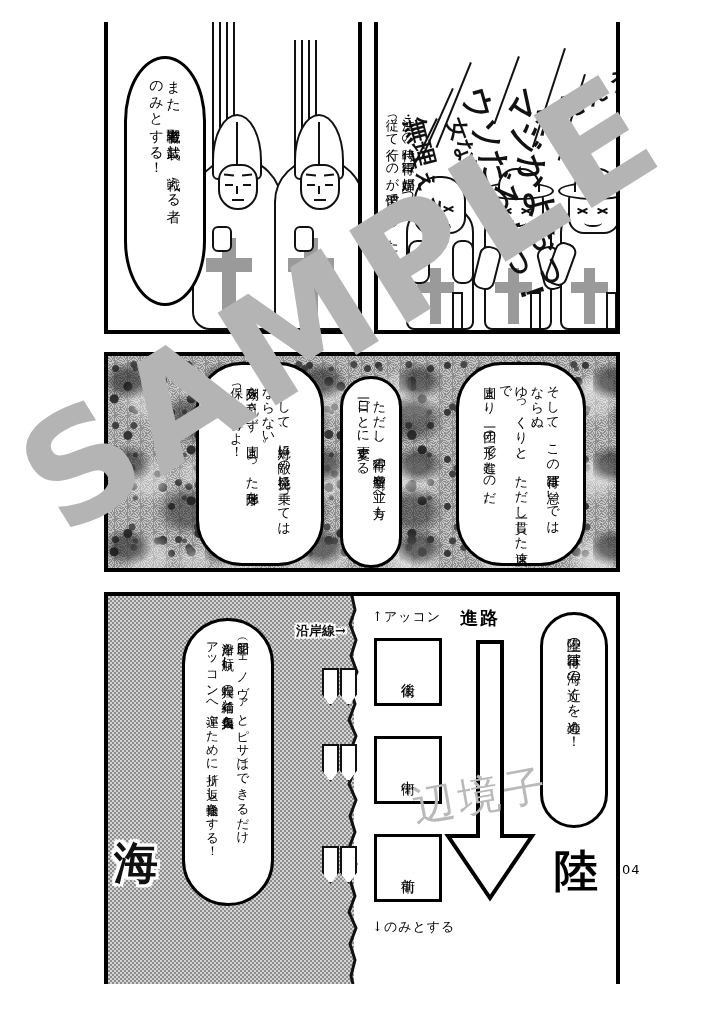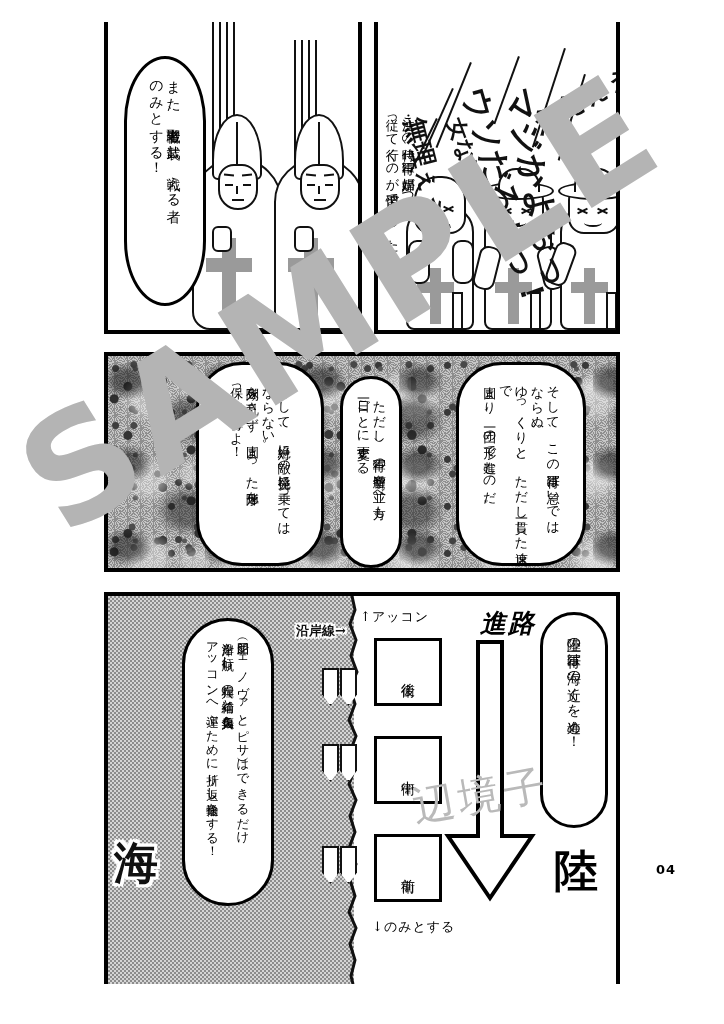--- a/index.html
+++ b/index.html
@@ -127,21 +127,21 @@
   .kanji-sea{color:#111;text-shadow:
      3px 0 0 #fff,-3px 0 0 #fff,0 3px 0 #fff,0 -3px 0 #fff,
      3px 3px 0 #fff,-3px -3px 0 #fff,3px -3px 0 #fff,-3px 3px 0 #fff;}
 
   .label-small{position:absolute;font-size:13px;letter-spacing:1px;
      font-family:"DejaVu Serif","Liberation Serif",serif;}
   .coast-label{position:absolute;font-size:13px;font-weight:bold;
      color:#111;text-shadow:2px 0 0 #fff,-2px 0 0 #fff,0 2px 0 #fff,0 -2px 0 #fff,
      2px 2px 0 #fff,-2px -2px 0 #fff,2px -2px 0 #fff,-2px 2px 0 #fff;}
 
-  #page-number{position:absolute;left:656px;top:862px;font-size:13px;font-weight:bold;
+  #page-number{position:absolute;left:622px;top:862px;font-size:13px;font-weight:normal;
      letter-spacing:1px;font-family:"DejaVu Sans","Liberation Sans",sans-serif;}
 
   
   #watermark{position:absolute;left:-10px;top:420px;font-size:150px;font-weight:bold;
      color:#b4b4b4;letter-spacing:6px;transform:rotate(-32deg);transform-origin:left top;
      font-family:"DejaVu Sans","Liberation Sans",sans-serif;pointer-events:none;
      white-space:nowrap;}
   #signature{position:absolute;left:412px;top:768px;font-size:42px;color:#b9b9b9;
      font-family:"DejaVu Serif","Liberation Serif",serif;transform:rotate(-10deg);
      pointer-events:none;white-space:nowrap;letter-spacing:4px;}
@@ -305,34 +305,34 @@
     <div class="coast-label" style="left:188px;top:26px;">沿岸線→</div>
 
     <div class="kanji-big kanji-sea" style="left:6px;top:238px;">海</div>
 
     <div class="bub rr" style="left:74px;top:22px;width:92px;height:288px;">
       <div class="v" style="font-size:12.5px;">船団（ジェノヴァとピサ）はできるだけ
 沿岸を航行し、兵糧の補給と負傷兵を
 アッコンへ運ぶために折り返し輸送をする！</div>
     </div>
 
-    <div class="label-small" style="left:252px;top:12px;">↑アッコン</div>
+    <div class="label-small" style="left:264px;top:12px;">↑アッコン</div>
     <div class="label-small" style="left:264px;top:322px;">↓のみとする</div>
 
     <div class="box" style="left:266px;top:42px;">
       <div class="v" style="font-size:14px;">後衛</div>
     </div>
     <div class="box" style="left:266px;top:140px;">
       <div class="v" style="font-size:14px;">中衛</div>
     </div>
     <div class="box" style="left:266px;top:238px;">
       <div class="v" style="font-size:14px;">前衛</div>
     </div>
 
-    <div style="position:absolute;left:372px;top:10px;font-size:26px;font-weight:bold;letter-spacing:2px;font-style:italic;">進路</div>
+    <div style="position:absolute;left:352px;top:10px;font-size:18px;font-weight:bold;letter-spacing:2px;">進路</div>
     <svg style="position:absolute;left:334px;top:44px;width:96px;height:262px;" viewBox="0 0 96 262" preserveAspectRatio="none">
       <path d="M36,2 L60,2 L60,196 L90,196 L48,258 L6,196 L36,196 Z" fill="#ffffff" stroke="#000" stroke-width="4"></path>
     </svg>
 
     <div class="bub rr" style="left:432px;top:16px;width:68px;height:216px;">
       <div class="v" style="font-size:14px;">陸上の行軍は海の近くを進め！</div>
     </div>
 
     <div class="kanji-big" style="left:446px;top:246px;">陸</div>
   </div>

